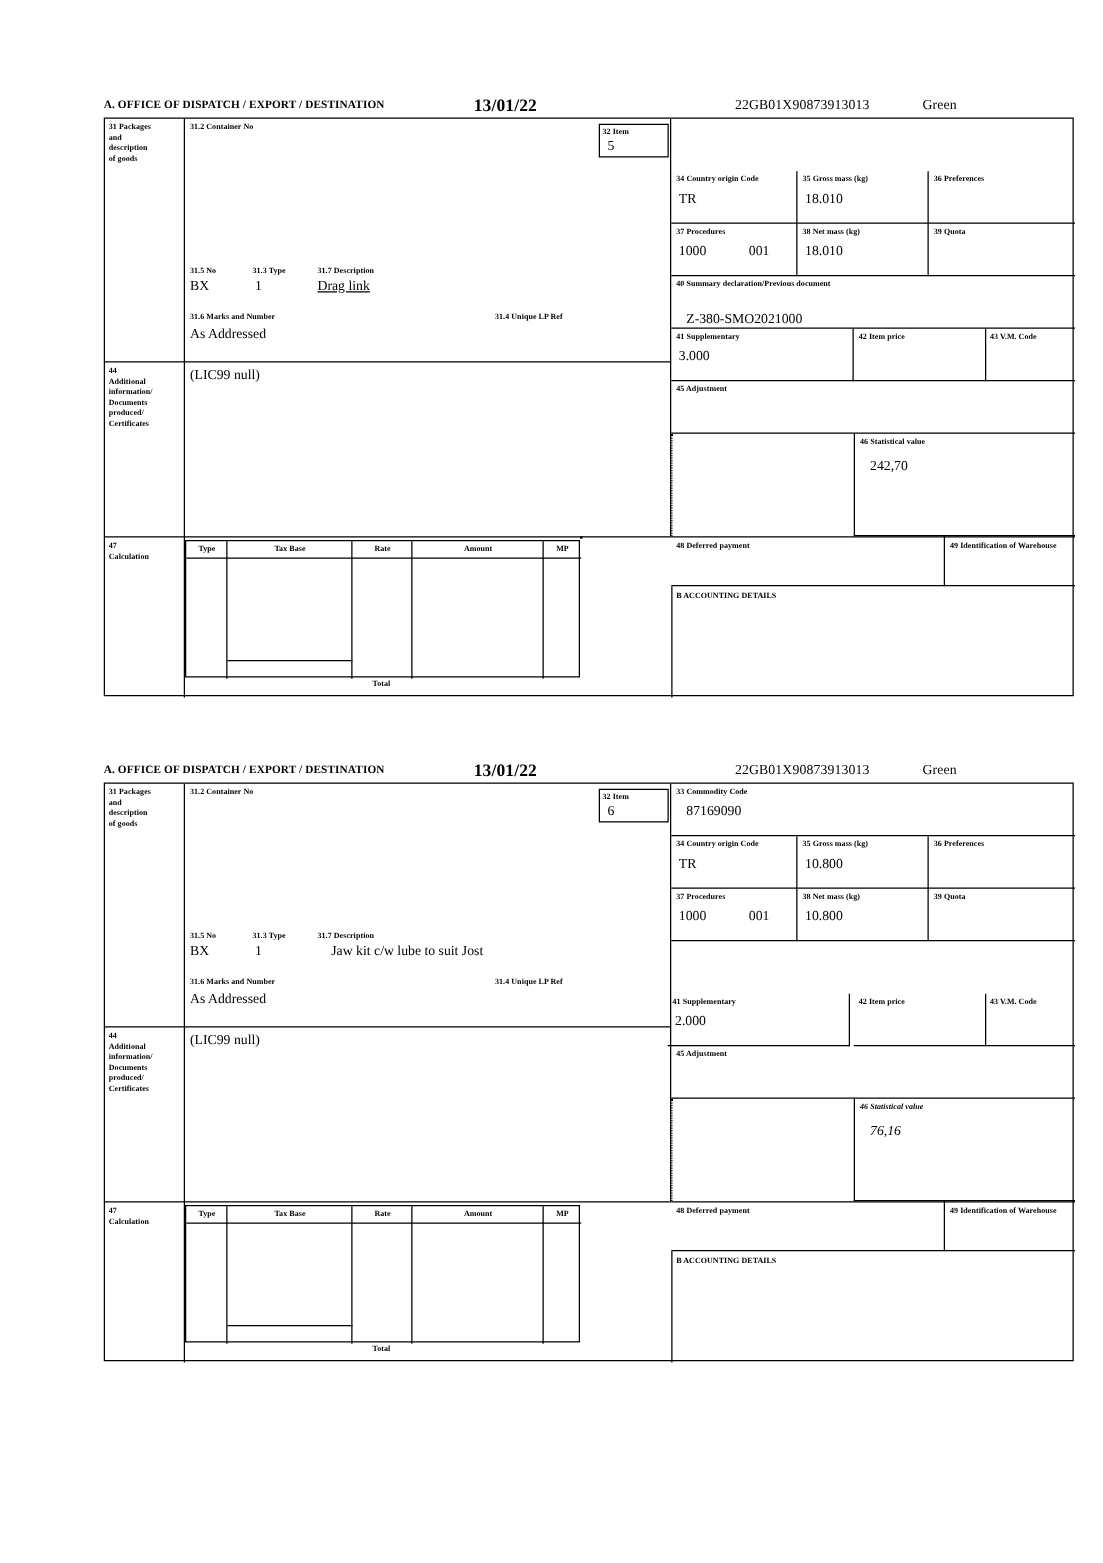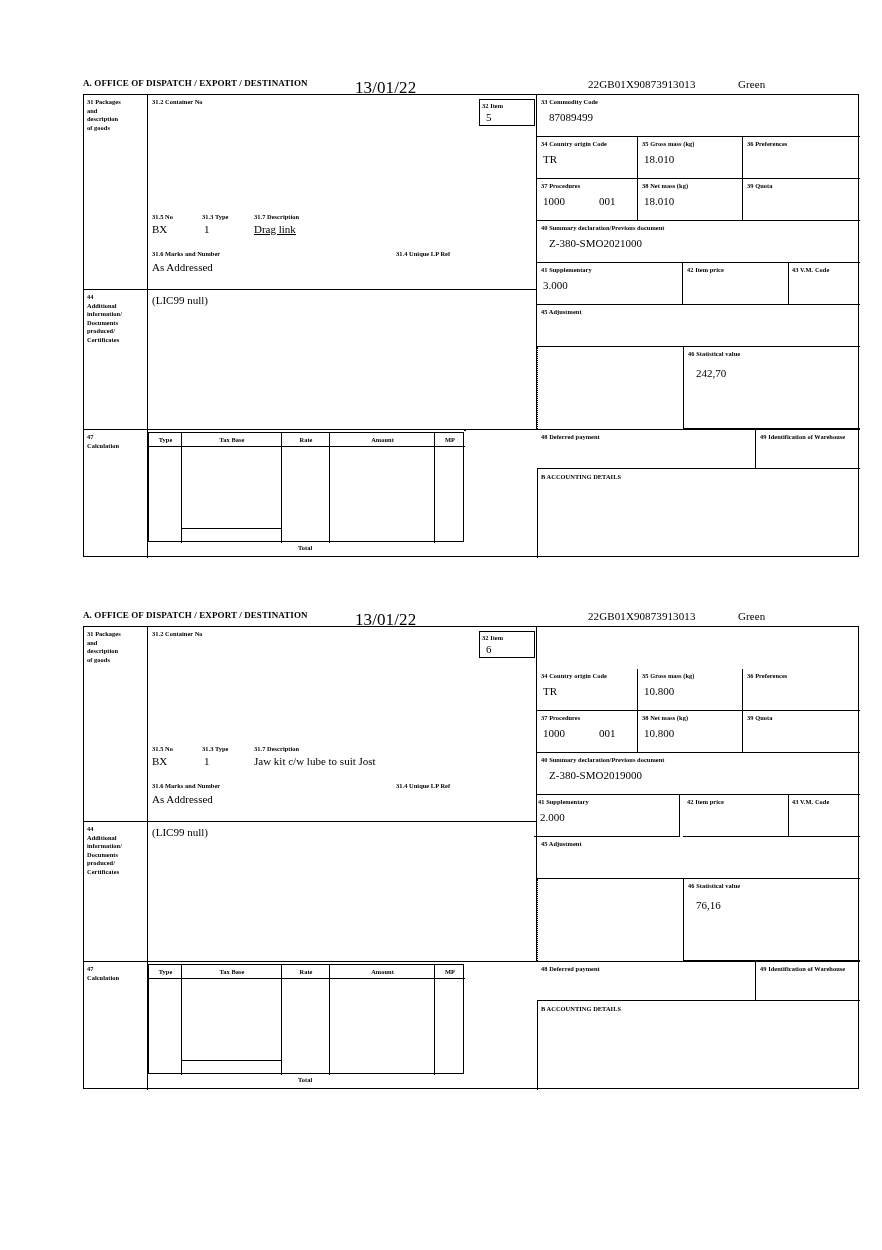--- a/index.html
+++ b/index.html
@@ -31,21 +31,21 @@
 
   .hdr {
     position: relative;
     height: 16px;
     font-size: 9px;
     font-weight: bold;
     letter-spacing: 0.1px;
     text-align: right;
   }
   .hdr .office { position: absolute; left: 0; top: 0; }
-  .hdr .date   { position: absolute; left: 272px; top: 0; font-weight: normal; font-size: 17px; }
+  .hdr .date   { position: absolute; left: 296px; top: 0; font-weight: bold; font-size: 14px; }
   .hdr .mrn    { position: absolute; left: 505px; top: 0; font-weight: normal; font-size: 11px; }
   .hdr .green  { position: absolute; left: 655px; top: 0; font-weight: normal; font-size: 11px; }
 
   .grid {
     position: relative;
     border: 1px solid #000;
     width: 776px;
     height: 463px;
     box-sizing: border-box;
   }
@@ -121,24 +121,20 @@
         <div class="val" style="position:absolute;left:248px;top:166px;"></div>
       </div>
 
       <div class="bx ball" style="left:395px;top:4px;width:56px;height:27px;">
         <div class="lbl" style="position:absolute;left:2px;top:2px;">32 Item</div>
         <div class="val" style="position:absolute;left:6px;top:11px;">5</div>
       </div>
 
       <div class="bx br" style="left:64px;top:0;width:389px;height:194px;"></div>
 
-      <div class="bx bb" style="left:453px;top:0;width:323px;height:42px;">
-        <div class="lbl" style="position:absolute;left:4px;top:3px;">33 Commodity Code</div>
-        <div class="val" style="position:absolute;left:12px;top:16px;">87089499</div>
-      </div>
 
       <div class="bx bb br" style="left:453px;top:42px;width:101px;height:42px;">
         <div class="lbl" style="position:absolute;left:4px;top:3px;">34 Country origin Code</div>
         <div class="val" style="position:absolute;left:6px;top:16px;">TR</div>
       </div>
       <div class="bx bb br" style="left:554px;top:42px;width:105px;height:42px;">
         <div class="lbl" style="position:absolute;left:4px;top:3px;">35 Gross mass (kg)</div>
         <div class="val" style="position:absolute;left:6px;top:16px;">18.010</div>
       </div>
       <div class="bx bb" style="left:659px;top:42px;width:117px;height:42px;">
@@ -155,21 +151,21 @@
         <div class="lbl" style="position:absolute;left:4px;top:3px;">38 Net mass (kg)</div>
         <div class="val" style="position:absolute;left:6px;top:16px;">18.010</div>
       </div>
       <div class="bx bb" style="left:659px;top:84px;width:117px;height:42px;">
         <div class="lbl" style="position:absolute;left:4px;top:3px;">39 Quota</div>
         <div class="val" style="position:absolute;left:6px;top:16px;"></div>
       </div>
 
       <div class="bx bb" style="left:453px;top:126px;width:323px;height:42px;">
         <div class="lbl" style="position:absolute;left:4px;top:3px;">40 Summary declaration/Previous document</div>
-        <div class="val" style="position:absolute;left:12px;top:16px;">Z-380-SMO2021000</div>
+        <div class="val" style="position:absolute;left:12px;top:28px;">Z-380-SMO2021000</div>
       </div>
 
       <div class="bx bb br" style="left:453px;top:168px;width:146px;height:42px;">
         <div class="lbl" style="position:absolute;left:4px;top:3px;">41 Supplementary</div>
         <div class="val" style="position:absolute;left:6px;top:16px;">3.000</div>
       </div>
       <div class="bx bb br" style="left:599px;top:168px;width:106px;height:42px;">
         <div class="lbl" style="position:absolute;left:4px;top:3px;">42 Item price</div>
         <div class="val" style="position:absolute;left:6px;top:16px;"></div>
       </div>
@@ -278,35 +274,39 @@
       <div class="bx" style="left:64px;top:0;width:389px;height:194px;">
         <div class="lbl" style="position:absolute;left:4px;top:3px;">31.2 Container No</div>
         <div class="val" style="position:absolute;left:8px;top:14px;"></div>
 
         <div class="lbl" style="position:absolute;left:4px;top:118px;">31.5 No</div>
         <div class="lbl" style="position:absolute;left:54px;top:118px;">31.3 Type</div>
         <div class="lbl" style="position:absolute;left:106px;top:118px;">31.7 Description</div>
 
         <div class="val" style="position:absolute;left:4px;top:128px;">BX</div>
         <div class="val" style="position:absolute;left:56px;top:128px;">1</div>
-        <div class="val" style="position:absolute;left:106px;top:128px;">Jaw kit c/w lube to suit Jost</div>
+        <div class="val" style="position:absolute;left:117px;top:128px;">Jaw kit c/w lube to suit Jost</div>
 
         <div class="lbl" style="position:absolute;left:4px;top:155px;">31.6 Marks and Number</div>
         <div class="lbl" style="position:absolute;left:248px;top:155px;">31.4 Unique LP Ref</div>
         <div class="val" style="position:absolute;left:4px;top:166px;">As Addressed</div>
         <div class="val" style="position:absolute;left:248px;top:166px;"></div>
       </div>
 
       <div class="bx ball" style="left:395px;top:4px;width:56px;height:27px;">
         <div class="lbl" style="position:absolute;left:2px;top:2px;">32 Item</div>
         <div class="val" style="position:absolute;left:6px;top:11px;">6</div>
       </div>
 
       <div class="bx br" style="left:64px;top:0;width:389px;height:194px;"></div>
 
+      <div class="bx bb" style="left:453px;top:0;width:323px;height:42px;">
+        <div class="lbl" style="position:absolute;left:4px;top:3px;">33 Commodity Code</div>
+        <div class="val" style="position:absolute;left:12px;top:16px;">87169090</div>
+      </div>
 
       <div class="bx bb br" style="left:453px;top:42px;width:101px;height:42px;">
         <div class="lbl" style="position:absolute;left:4px;top:3px;">34 Country origin Code</div>
         <div class="val" style="position:absolute;left:6px;top:16px;">TR</div>
       </div>
       <div class="bx bb br" style="left:554px;top:42px;width:105px;height:42px;">
         <div class="lbl" style="position:absolute;left:4px;top:3px;">35 Gross mass (kg)</div>
         <div class="val" style="position:absolute;left:6px;top:16px;">10.800</div>
       </div>
       <div class="bx bb" style="left:659px;top:42px;width:117px;height:42px;">
@@ -321,24 +321,20 @@
       </div>
       <div class="bx bb br" style="left:554px;top:84px;width:105px;height:42px;">
         <div class="lbl" style="position:absolute;left:4px;top:3px;">38 Net mass (kg)</div>
         <div class="val" style="position:absolute;left:6px;top:16px;">10.800</div>
       </div>
       <div class="bx bb" style="left:659px;top:84px;width:117px;height:42px;">
         <div class="lbl" style="position:absolute;left:4px;top:3px;">39 Quota</div>
         <div class="val" style="position:absolute;left:6px;top:16px;"></div>
       </div>
 
-      <div class="bx bb" style="left:453px;top:126px;width:323px;height:42px;">
-        <div class="lbl" style="position:absolute;left:4px;top:3px;">40 Summary declaration/Previous document</div>
-        <div class="val" style="position:absolute;left:12px;top:16px;">Z-380-SMO2019000</div>
-      </div>
 
       <div class="bx bb br" style="left:450px;top:168px;width:146px;height:42px;">
         <div class="lbl" style="position:absolute;left:4px;top:3px;">41 Supplementary</div>
         <div class="val" style="position:absolute;left:6px;top:16px;">2.000</div>
       </div>
       <div class="bx bb br" style="left:599px;top:168px;width:106px;height:42px;">
         <div class="lbl" style="position:absolute;left:4px;top:3px;">42 Item price</div>
         <div class="val" style="position:absolute;left:6px;top:16px;"></div>
       </div>
       <div class="bx bb" style="left:705px;top:168px;width:71px;height:42px;">
@@ -360,21 +356,21 @@
       <div class="bx bt br" style="left:64px;top:194px;width:389px;height:140px;">
         <div class="val" style="position:absolute;left:4px;top:4px;">(LIC99 null)</div>
       </div>
 
       <div class="bx bb" style="left:453px;top:210px;width:323px;height:42px;">
         <div class="lbl" style="position:absolute;left:4px;top:3px;">45 Adjustment</div>
         <div class="val" style="position:absolute;left:12px;top:16px;"></div>
       </div>
 
       <div class="dotted-v" style="left:453px;top:252px;height:82px;"></div>
-      <div class="bx bb bl" style="left:599px;top:252px;width:177px;height:82px;">
+      <div class="bx bb bl" style="left:599px;top:252px;width:177px;height:82px;font-style:italic;">
         <div class="lbl" style="position:absolute;left:4px;top:3px;">46 Statistical value</div>
         <div class="val" style="position:absolute;left:12px;top:20px;">76,16</div>
       </div>
 
       <div class="bx bt br" style="left:0;top:334px;width:64px;height:129px;">
         <div class="lbl" style="position:absolute;left:3px;top:3px;">
           <div>47</div>
           <div>Calculation</div>
         </div>
       </div>

